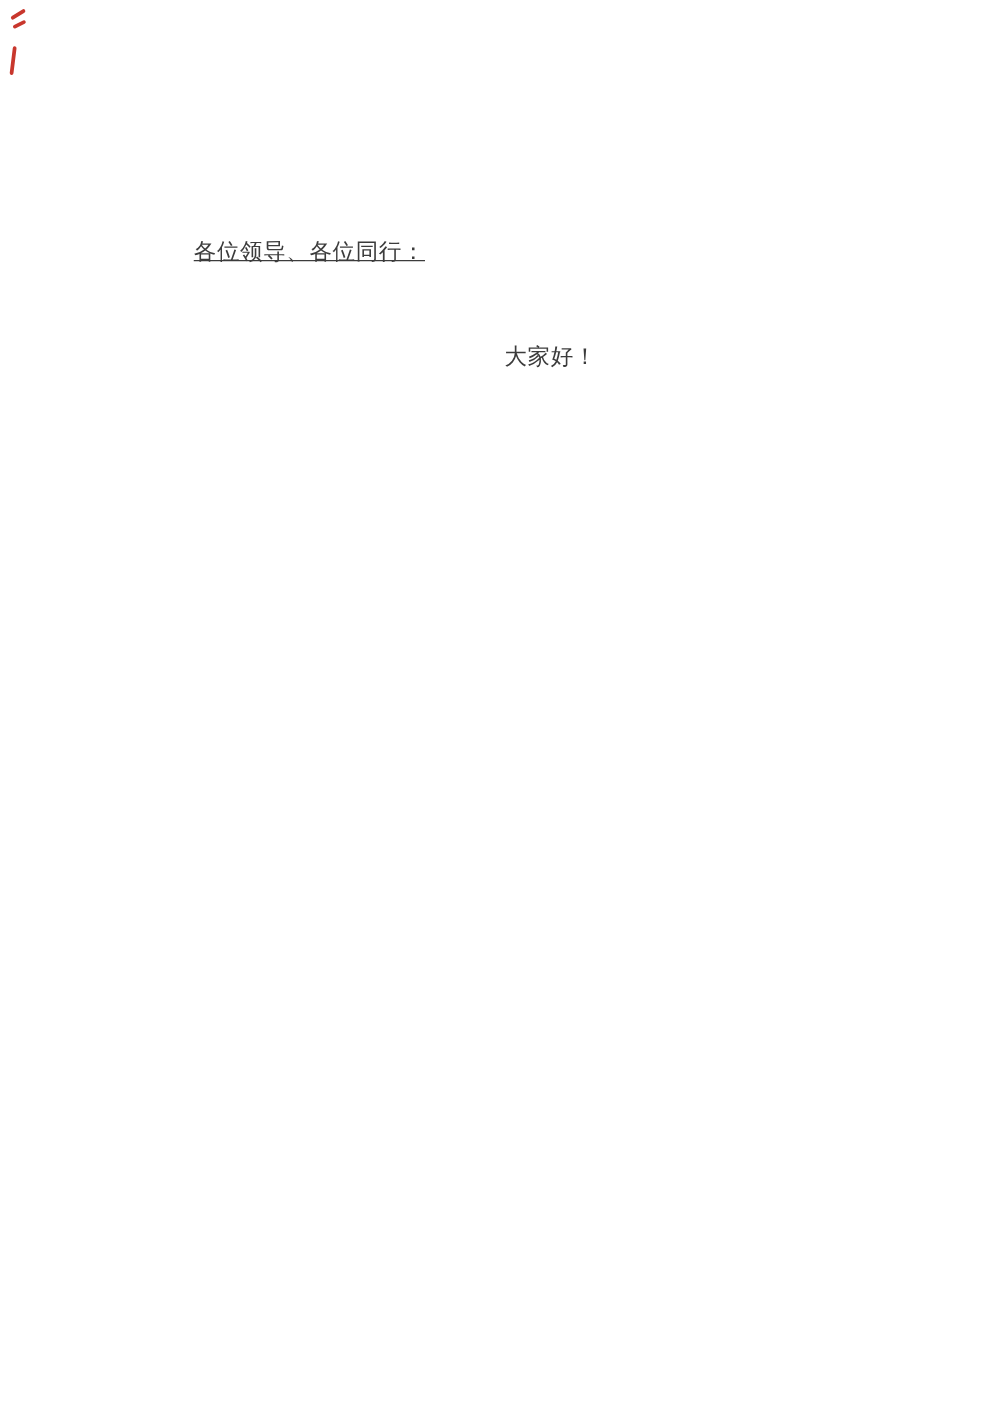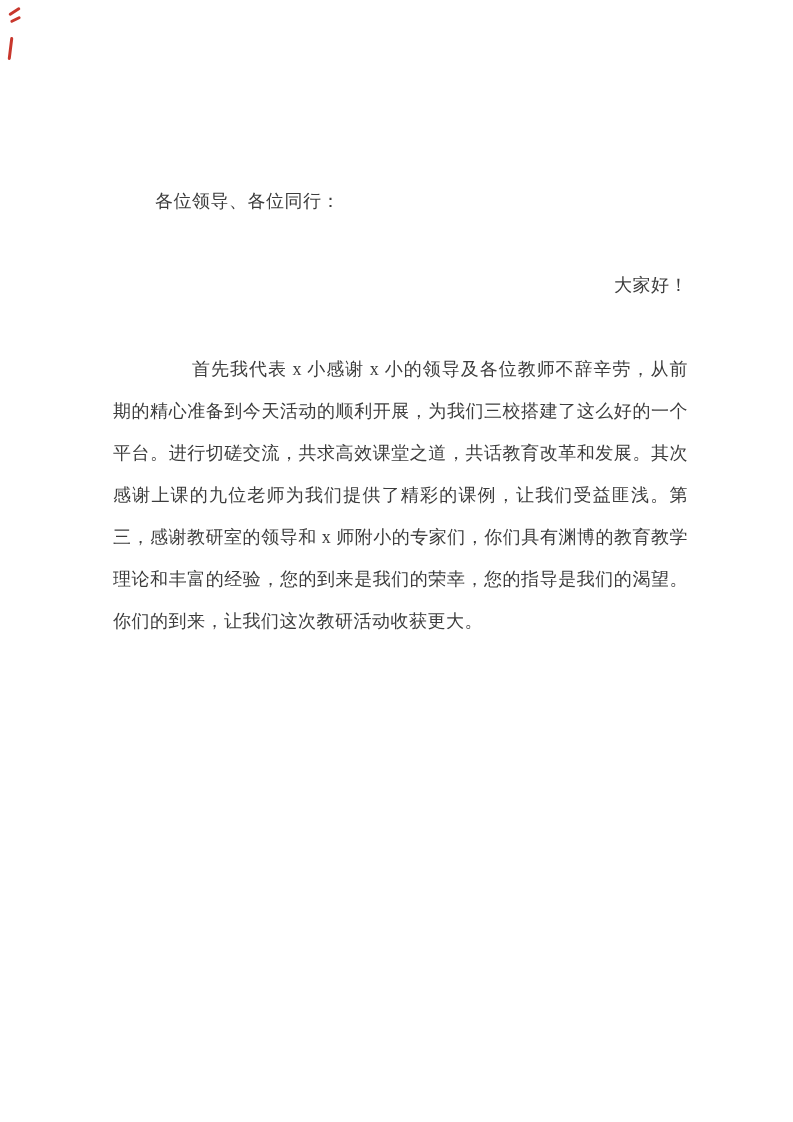--- a/index.html
+++ b/index.html
@@ -26,27 +26,28 @@
     color: #3c3c3c;
     text-align: justify;
     letter-spacing: 0.5px;
   }
   .content p {
     margin: 0 0 42px 0;
   }
   p.greeting {
     text-indent: 42px;
     text-align: left;
+    text-decoration: underline;
   }
   p.para {
     text-indent: 79px;
   }
   p.hello {
     text-indent: 80px;
-    text-align: right;
+    text-align: center;
   }
   
   .pen-mark {
     position: absolute;
     background: #c8372d;
     border-radius: 2px;
   }
   .pen-mark.m1 { left: 8px;  top: 10px; width: 13px; height: 3px; transform: rotate(-32deg); }
   .pen-mark.m2 { left: 10px; top: 18px; width: 11px; height: 3px; transform: rotate(-26deg); }
   .pen-mark.m3 { left: 9px;  top: 37px; width: 3px;  height: 23px; transform: rotate(7deg); }
@@ -58,17 +59,16 @@
 
   <span class="pen-mark m1"></span>
   <span class="pen-mark m2"></span>
   <span class="pen-mark m3"></span>
 
   <div class="content">
     <p class="greeting">各位领导、各位同行：</p>
 
     <p class="hello">大家好！</p>
 
-    <p class="para">首先我代表 x 小感谢 x 小的领导及各位教师不辞辛劳，从前期的精心准备到今天活动的顺利开展，为我们三校搭建了这么好的一个平台。进行切磋交流，共求高效课堂之道，共话教育改革和发展。其次感谢上课的九位老师为我们提供了精彩的课例，让我们受益匪浅。第三，感谢教研室的领导和 x 师附小的专家们，你们具有渊博的教育教学理论和丰富的经验，您的到来是我们的荣幸，您的指导是我们的渴望。你们的到来，让我们这次教研活动收获更大。</p>
 
   </div>
 
 </div>
 
 </body></html>

